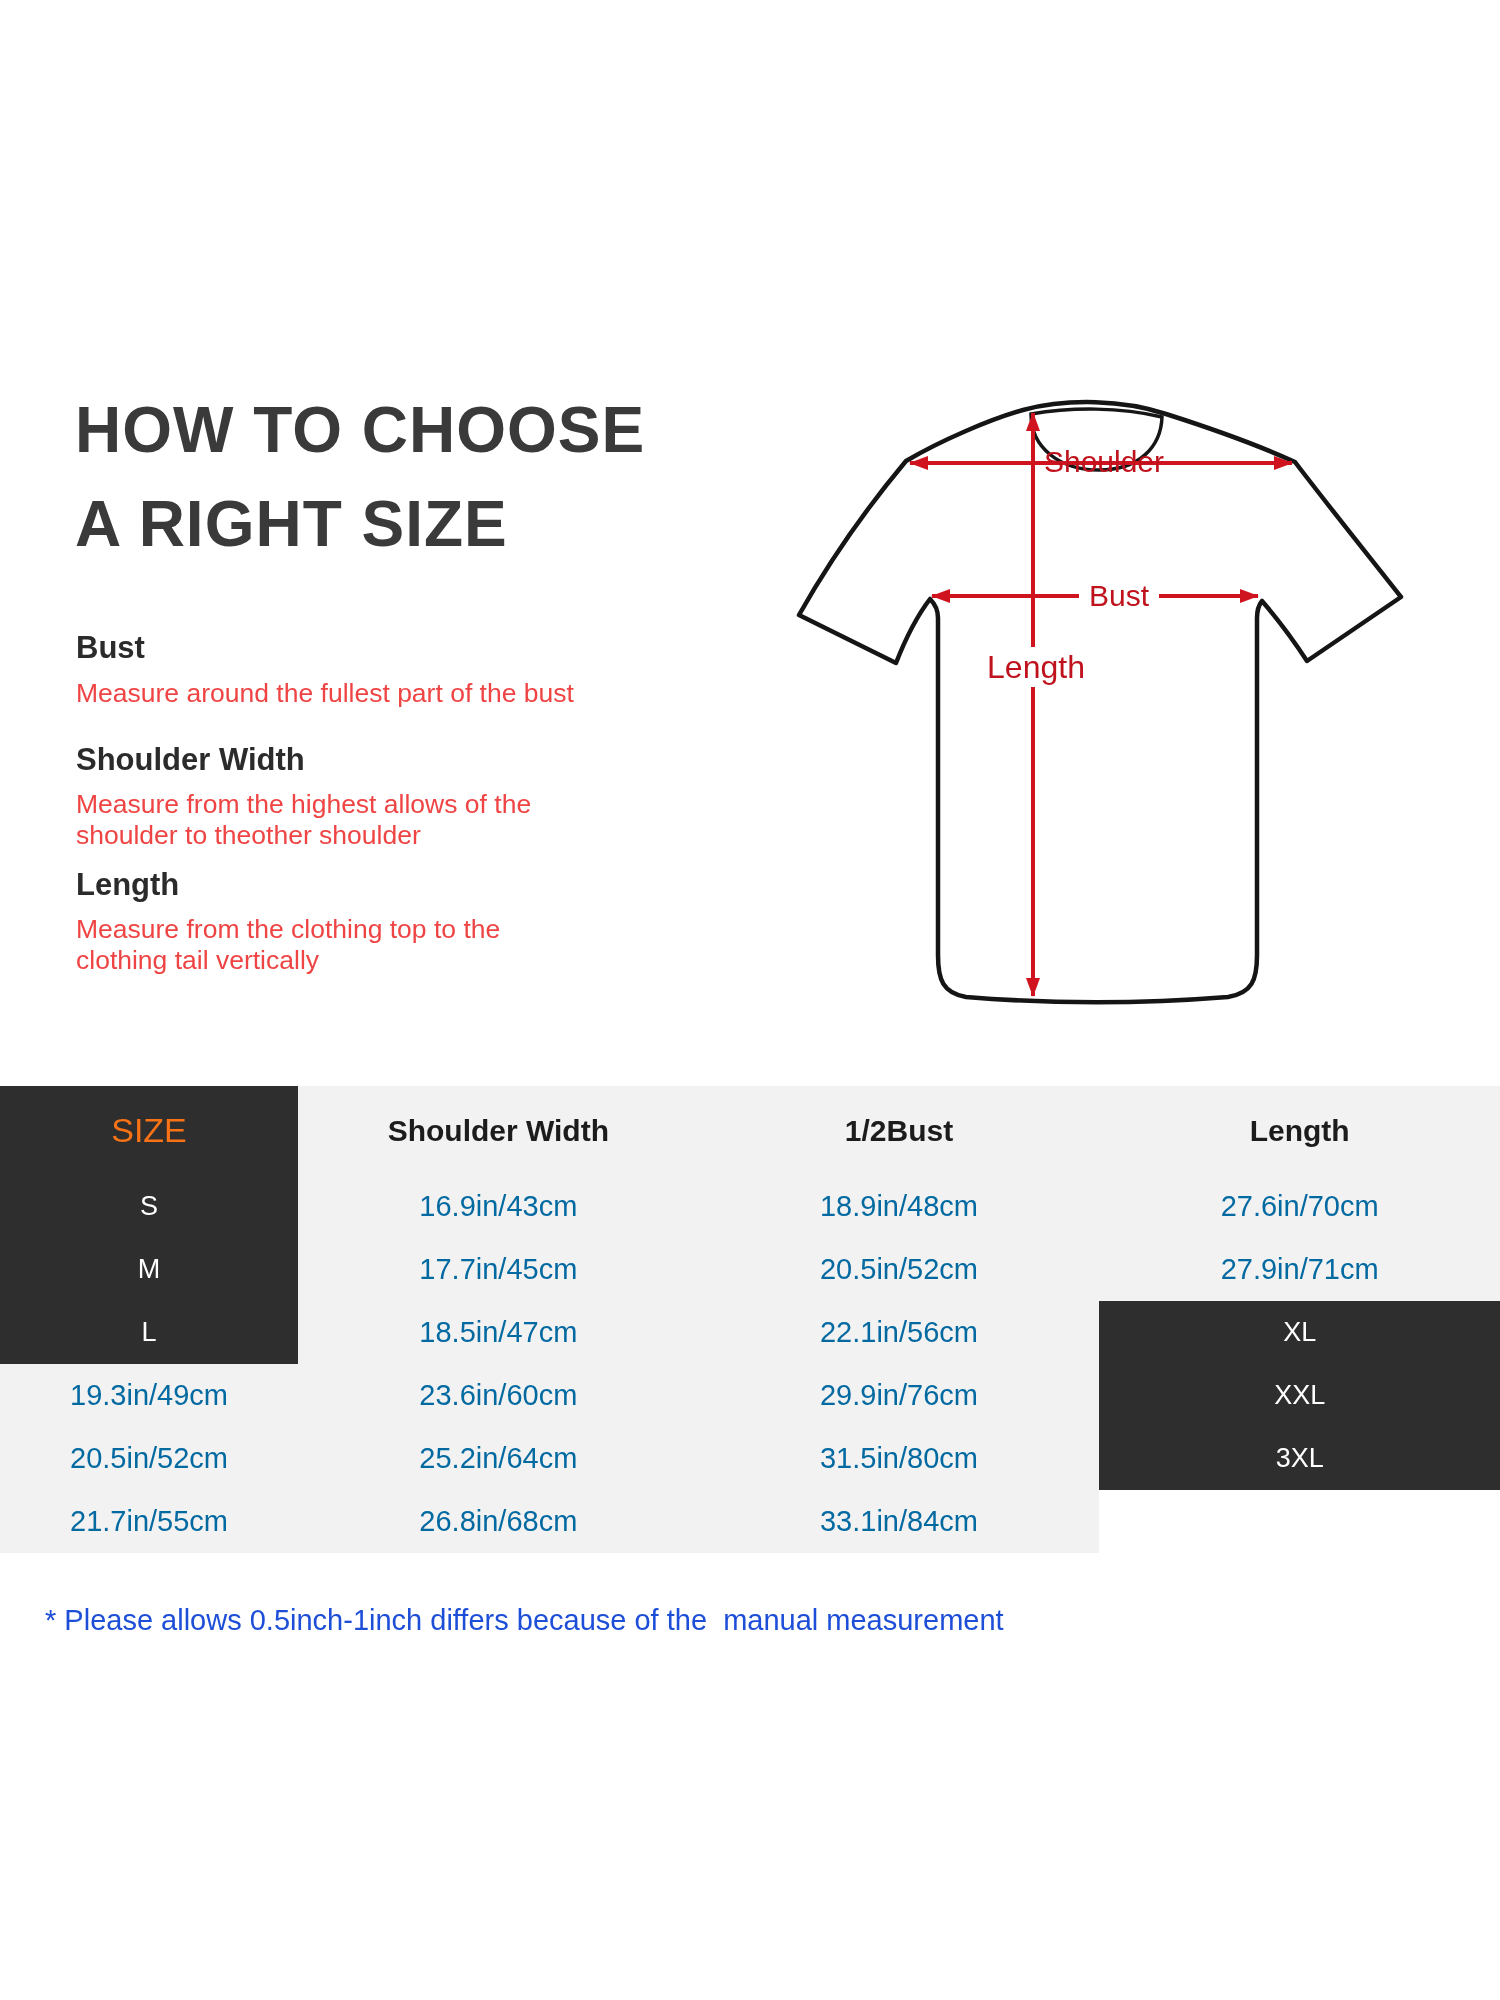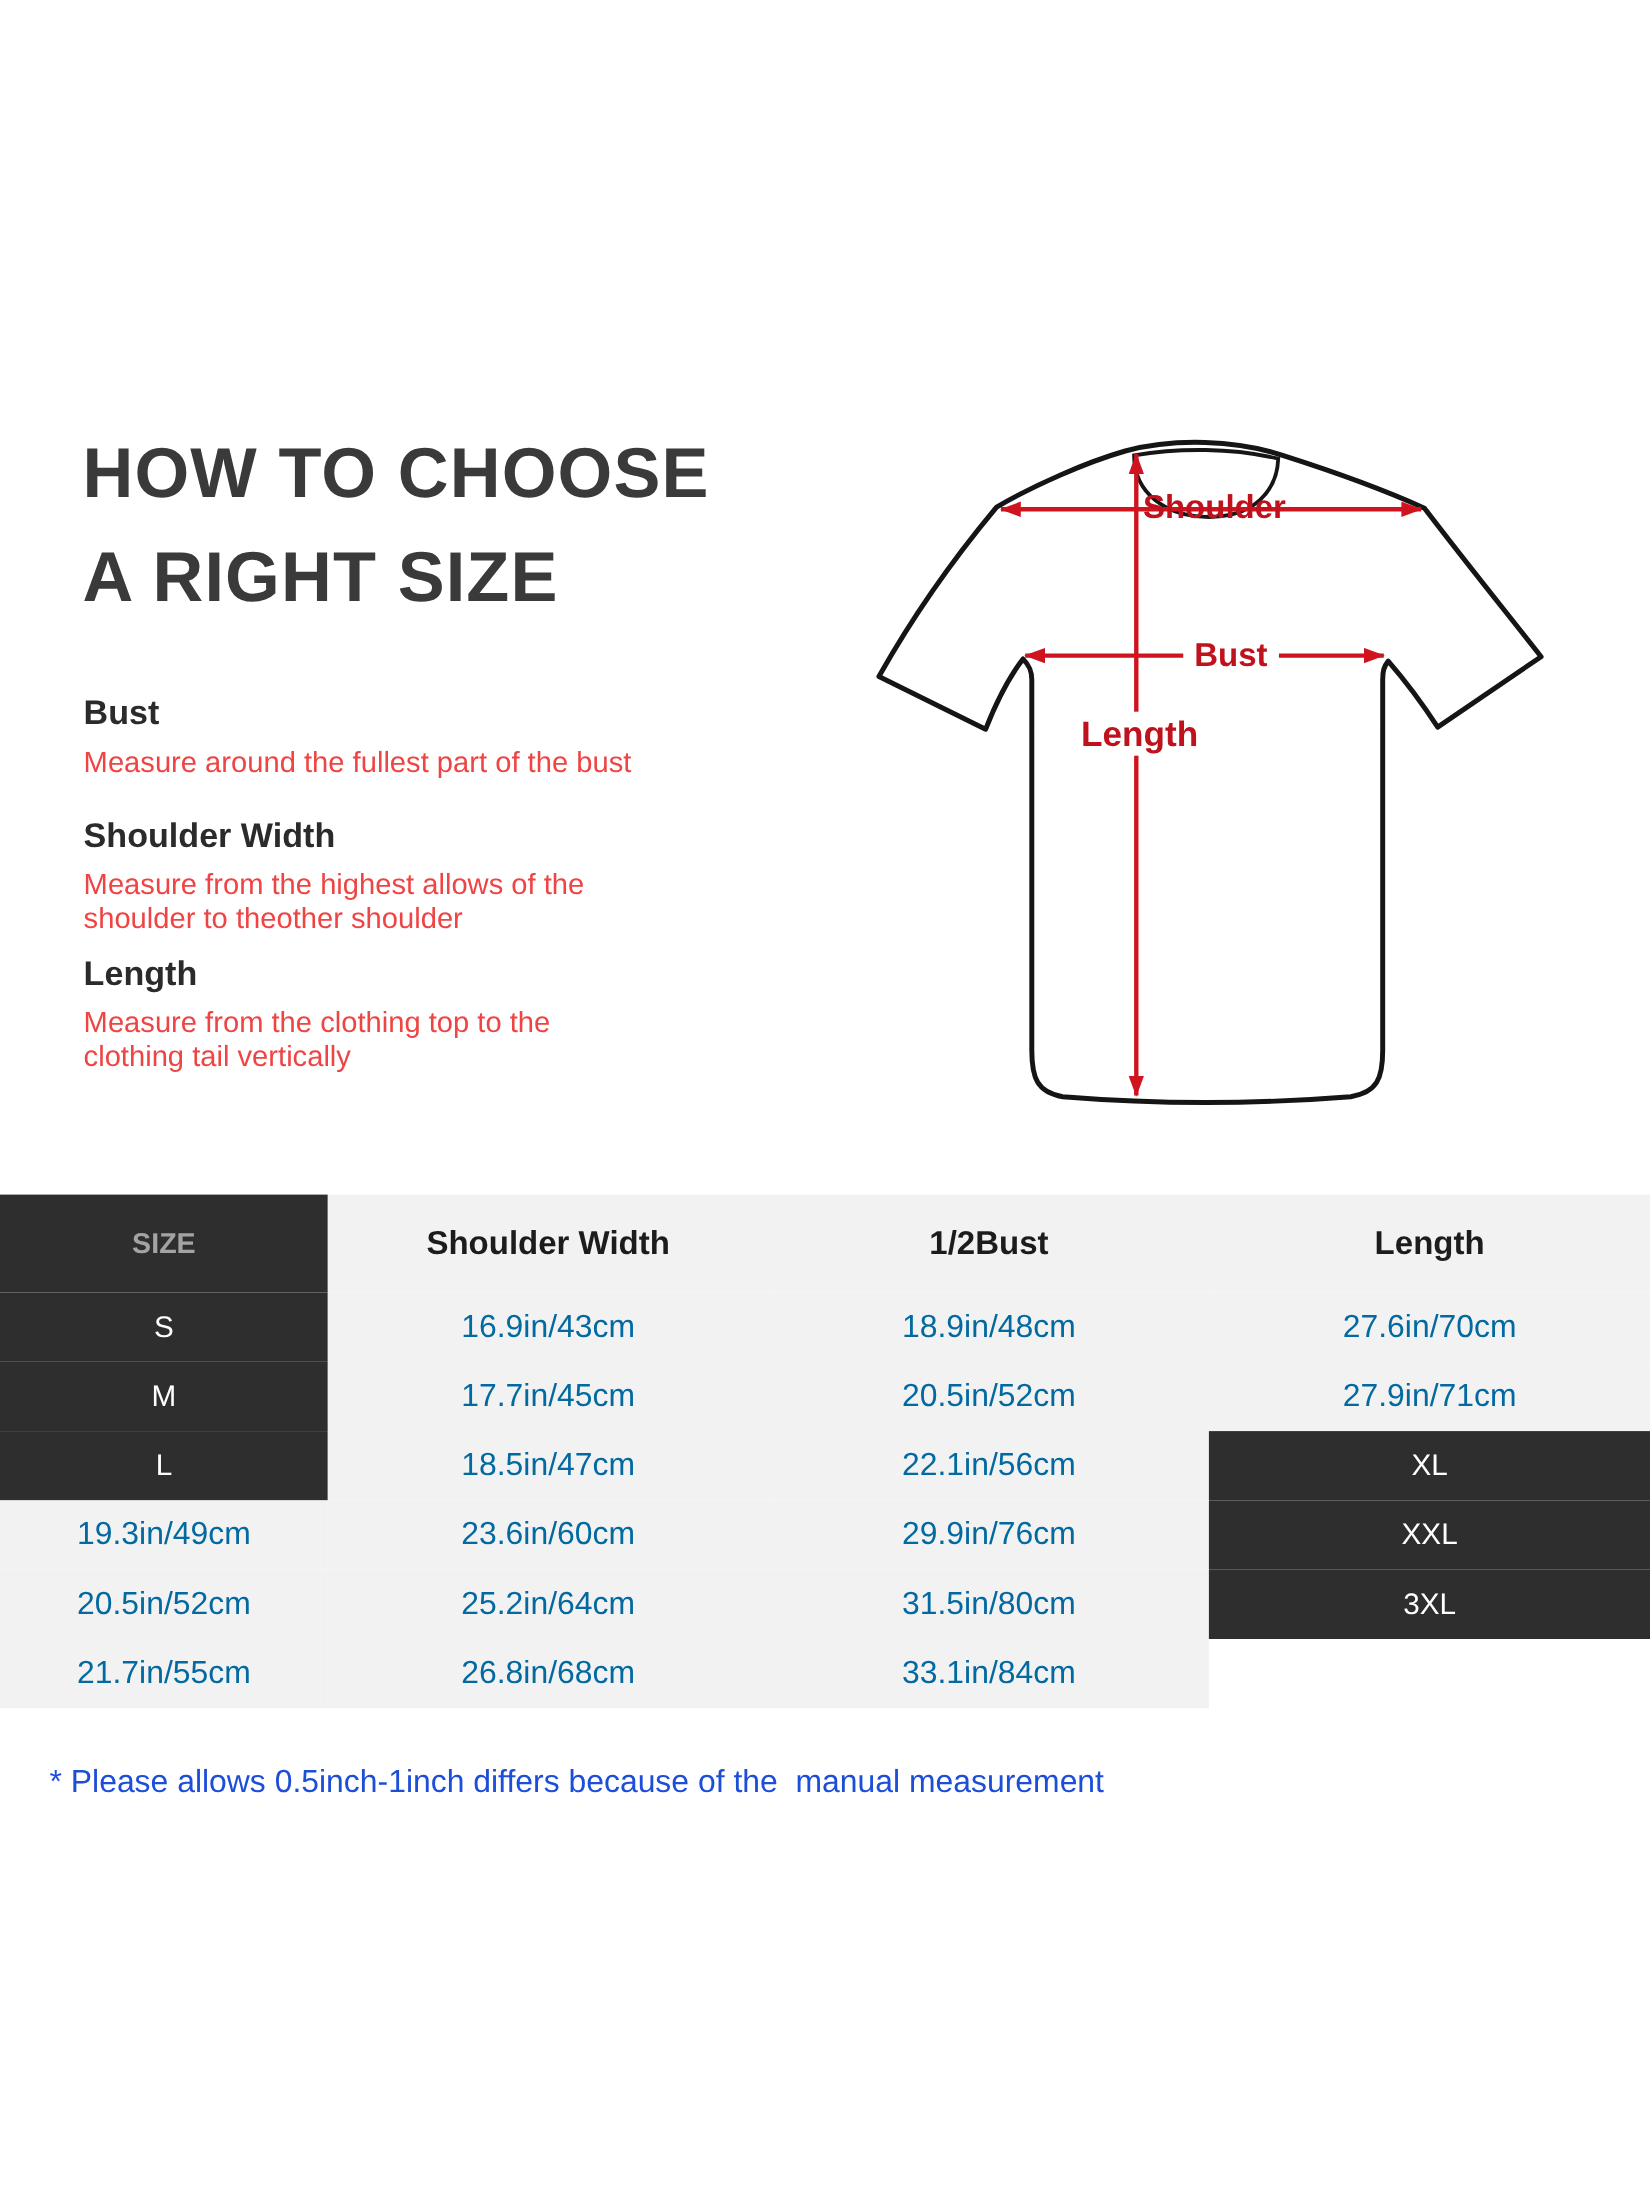--- a/index.html
+++ b/index.html
@@ -23,37 +23,37 @@
     font-size:26.5px;color:#ef4444;line-height:31px;
   }
   .instr-b div{white-space:nowrap;}
   .h-bust{top:630px;} .b-bust{top:678px;}
   .h-shoulder{top:742px;} .b-shoulder{top:789px;}
   .h-length{top:867px;} .b-length{top:914px;}
   
   .diagram-svg{position:absolute;left:600px;top:280px;width:900px;height:760px;}
   .dlabel{
     position:absolute;transform:translate(-50%,-50%);
-    color:#bf121c;font-weight:700;font-size:30px;white-space:nowrap;line-height:1;
+    color:#bf121c;font-weight:400;font-size:30px;white-space:nowrap;line-height:1;
   }
   .dlabel.on-white{background:#ffffff;padding:4px 10px;}
   .lbl-shoulder{left:1104px;top:462px;}
   .lbl-bust{left:1119px;top:596px;}
   .lbl-length{left:1036px;top:667px;font-size:32px;}
   
   .size-table{
     position:absolute;left:0;top:1086px;width:1500px;height:467px;
     display:grid;grid-template-columns:298px 1fr 1fr 1fr;
     grid-template-rows:89px repeat(6,63px);
   }
   .cell{display:flex;align-items:center;justify-content:center;}
   .cell-dark{background:#2e2e2e;color:#ffffff;}
   .cell-light{background:#f2f2f2;color:#222222;}
   .th{font-weight:700;font-size:30px;color:#1c1c1c;}
-  .th-size{font-weight:700;font-size:26px;color:#a3a3a3;}
+  .th-size{font-weight:400;font-size:34px;color:#f97316;}
   .td-size{font-size:27px;}
   .td-val{font-size:29px;color:#0369a1;}
   
   .footnote{
     position:absolute;left:45px;top:1604px;
     font-size:29px;color:#1d4ed8;white-space:pre-wrap;
   }
 </style>
 </head>
 <body>

